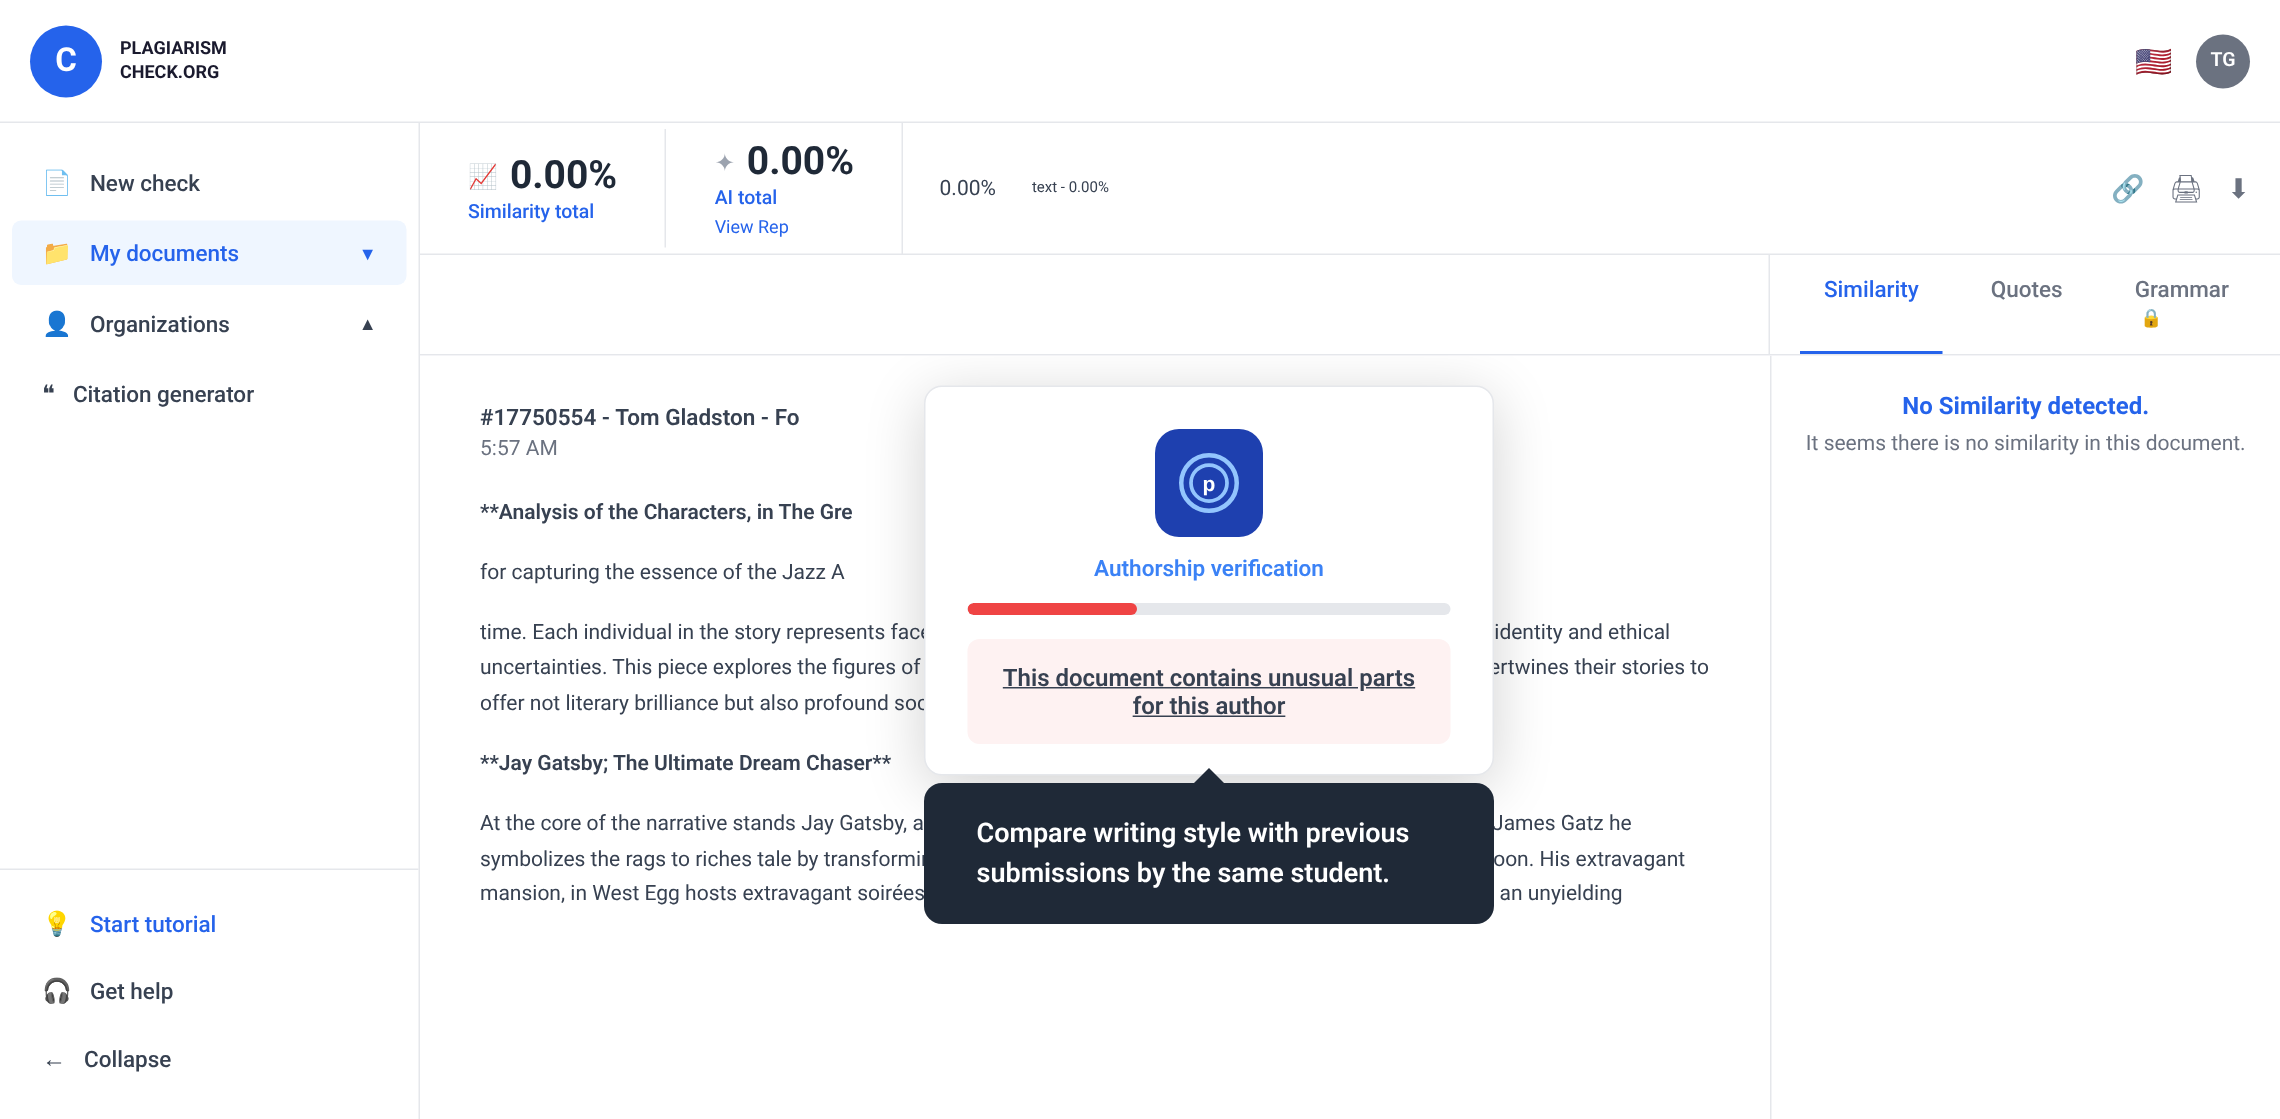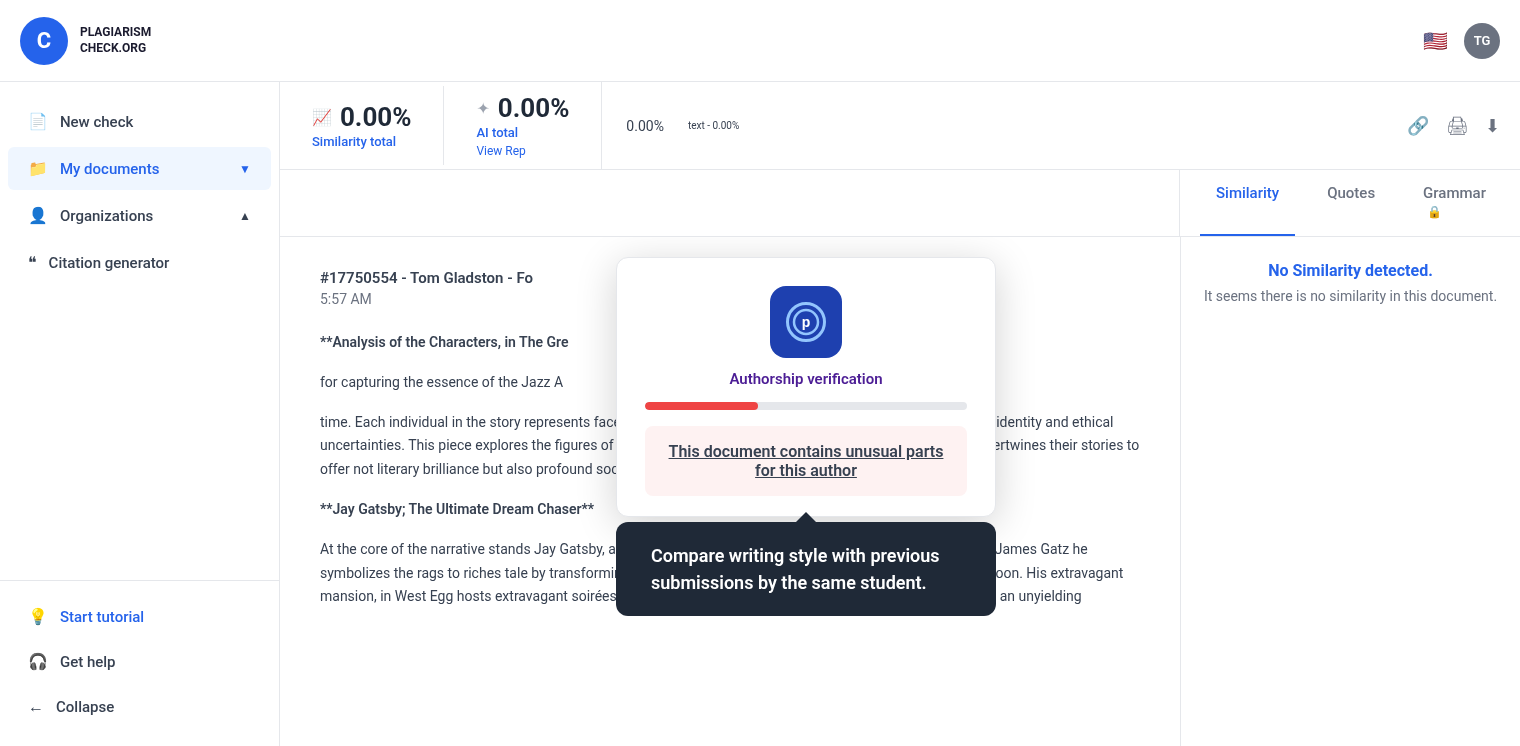--- a/index.html
+++ b/index.html
@@ -117,21 +117,21 @@
       display: flex; justify-content: center; margin-bottom: 12px;
     }
     .authorship-icon-bg {
       width: 72px; height: 72px; background: #1e40af; border-radius: 16px;
       display: flex; align-items: center; justify-content: center;
     }
     .authorship-icon-inner {
       width: 40px; height: 40px; border: 3px solid #93c5fd; border-radius: 50%;
       display: flex; align-items: center; justify-content: center;
     }
-    .authorship-title { text-align: center; font-size: 15px; font-weight: 600; color: #4c1d95; margin-bottom: 14px; }
+    .authorship-title { text-align: center; font-size: 15px; font-weight: 600; color: #3b82f6; margin-bottom: 14px; }
     .authorship-progress-bar {
       height: 8px; background: #e5e7eb; border-radius: 4px; overflow: hidden; margin-bottom: 16px;
     }
     .authorship-progress-fill {
       height: 100%; width: 35%; background: #ef4444; border-radius: 4px;
     }
     .authorship-alert {
       background: #fef2f2; border-radius: 8px; padding: 16px 18px;
       font-size: 16px; font-weight: 600; color: #374151; text-align: center; text-decoration: underline;
     }

